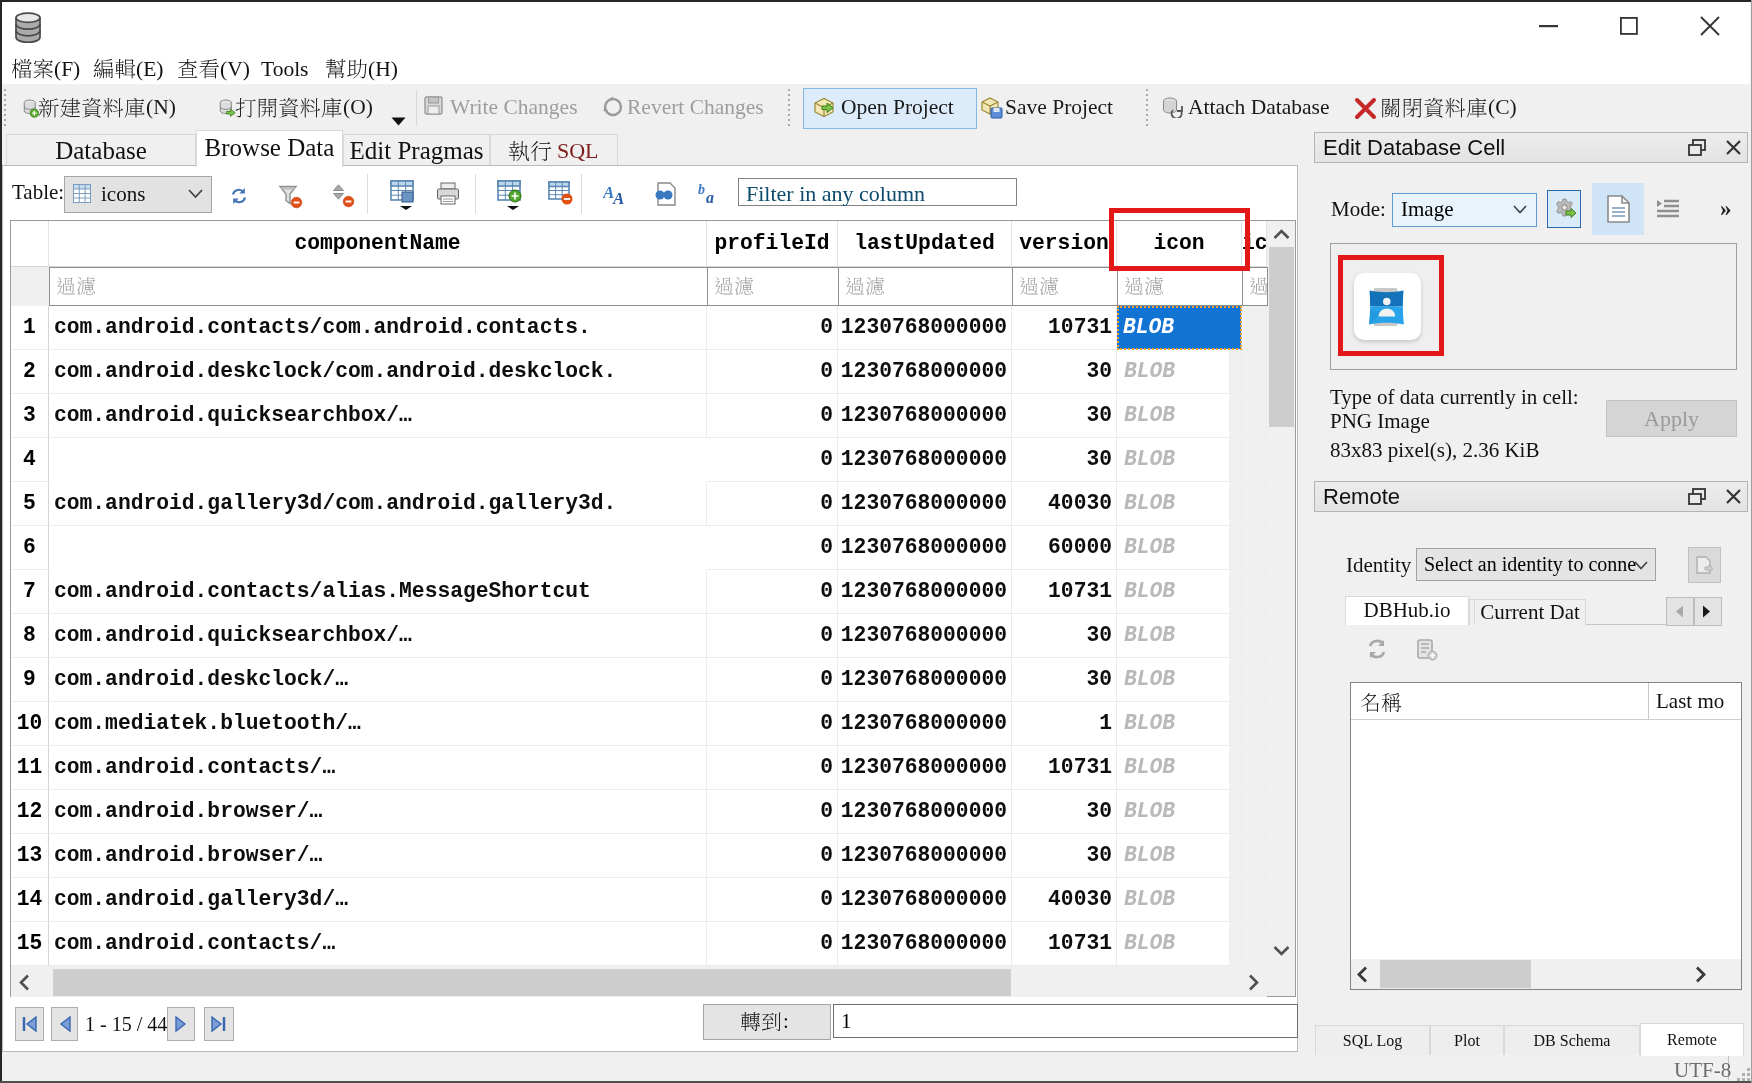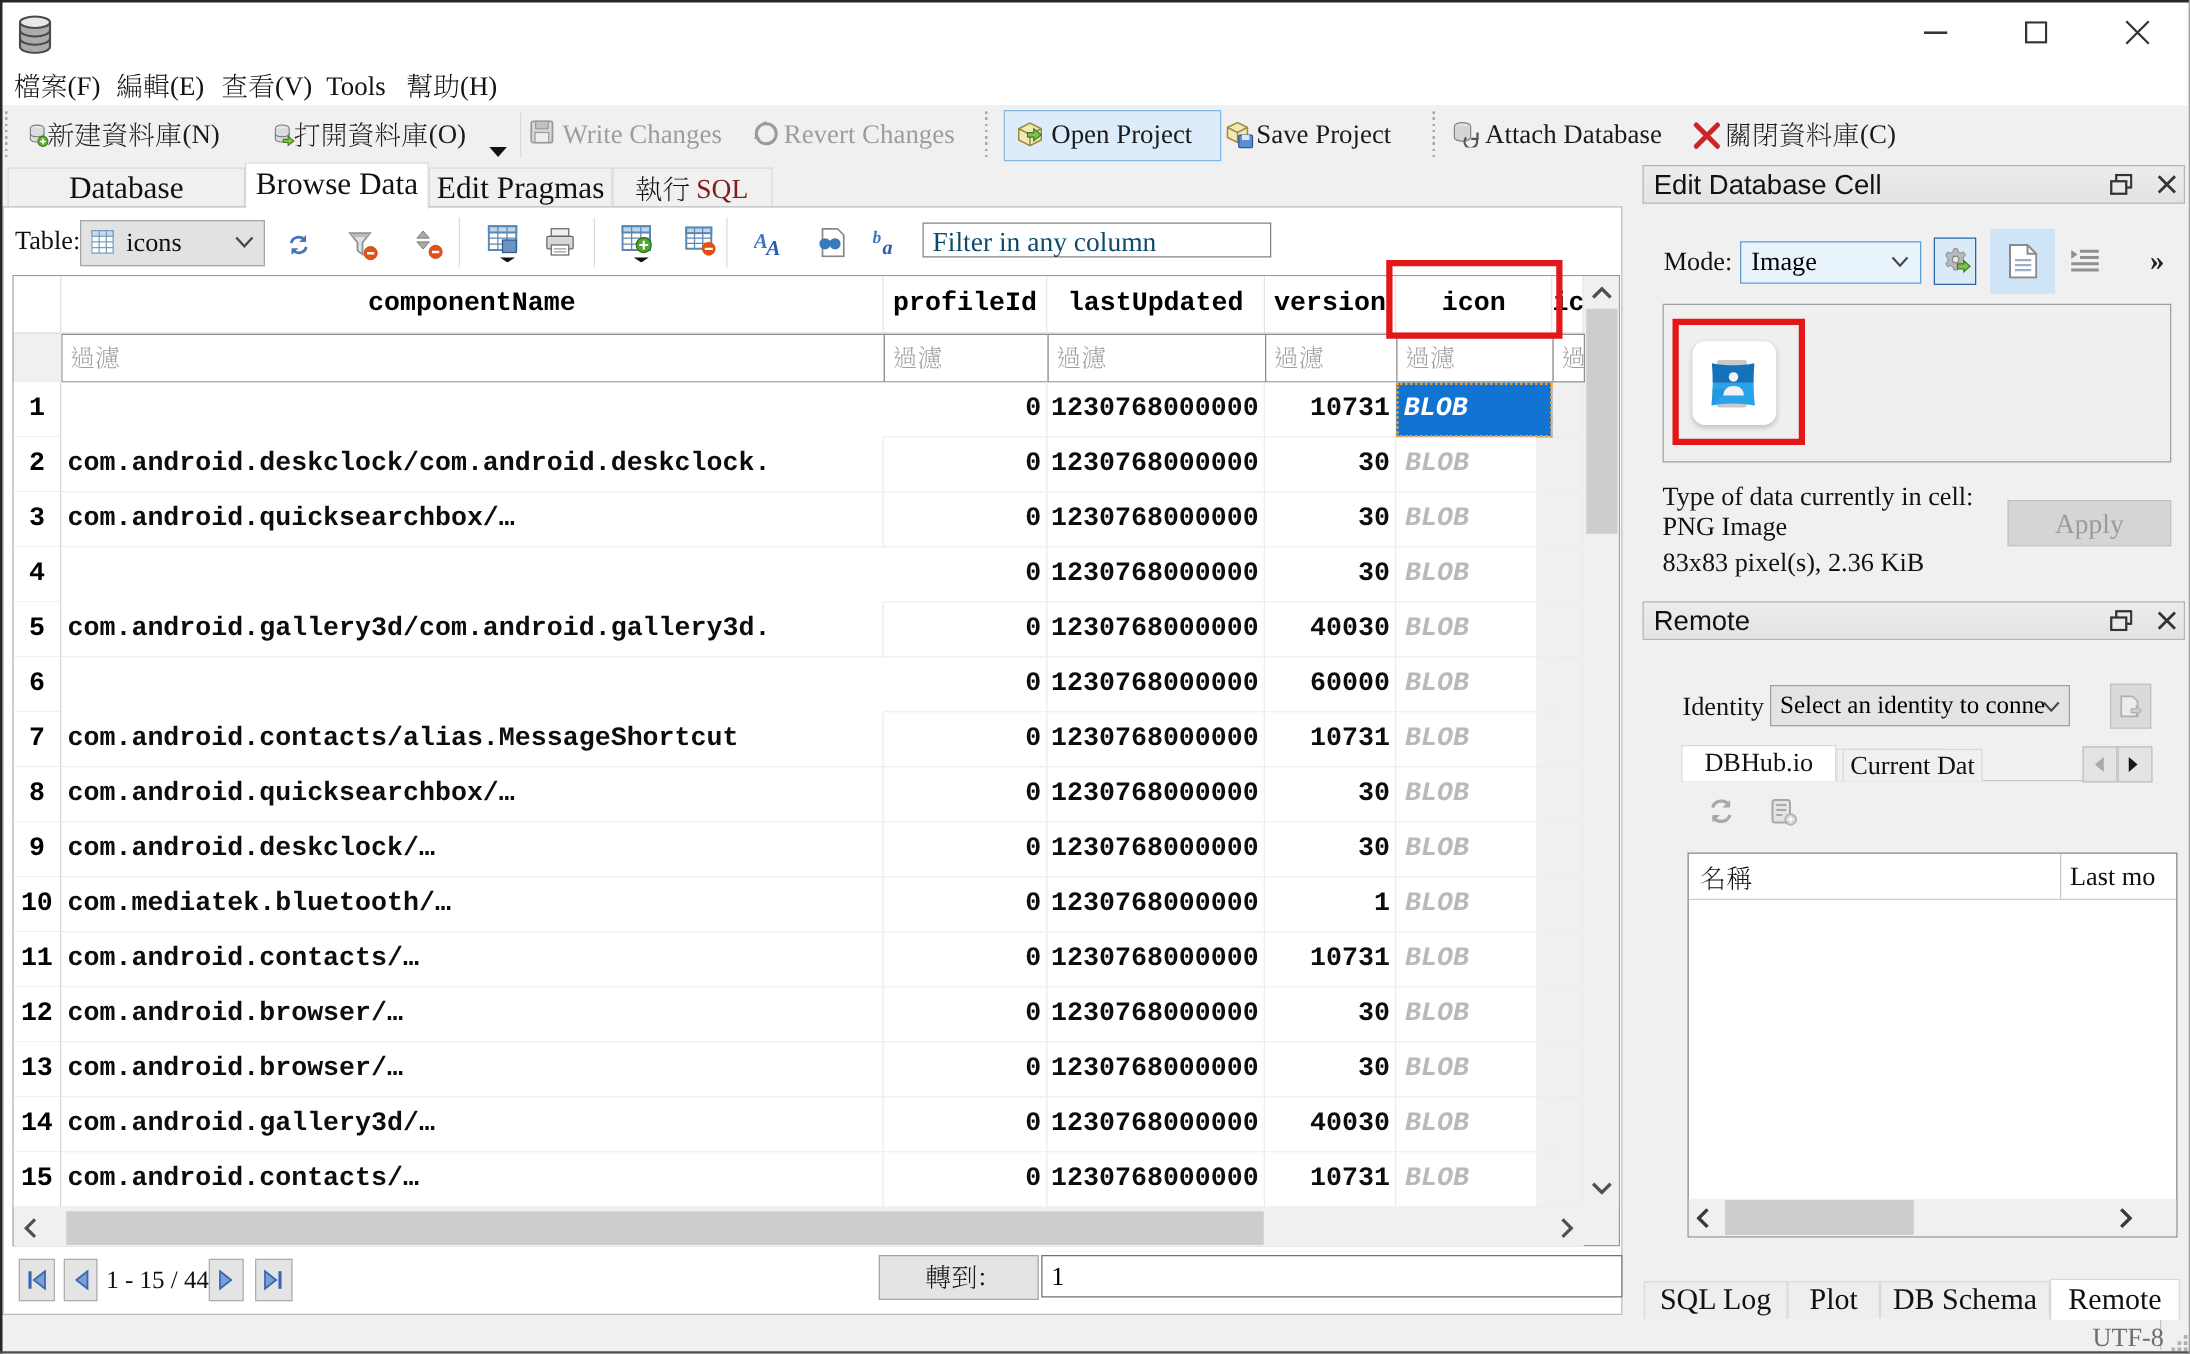--- a/index.html
+++ b/index.html
@@ -37,21 +37,21 @@
 .num { text-align:right; padding-right:4px; }
 .blob { font-style:italic; color:#b9b9b9; padding-left:7px; font-weight:700; }
 .rowhdr { position:absolute; left:0; top:0; width:38px; height:44px; background:#fff; border-right:1px solid #d5d5d5; border-bottom:1px solid #ececec; font-family:"Liberation Mono",monospace; font-weight:700; font-size:21.3px; line-height:43px; text-align:center; }
 
 .sb-track { position:absolute; background:#f0f0f0; }
 .sb-thumb { position:absolute; background:#cdcdcd; }
 
 .docktitle { position:absolute; background:linear-gradient(#ececec,#e3e3e3); border:1px solid #b4b4b4; font-family:"Liberation Sans",sans-serif; font-size:22px; color:#111; padding-left:8px; }
 .serif21 { position:absolute; font-size:21px; color:#111; white-space:nowrap; }
 
-.btab { position:absolute; top:1025px; height:30px; background:#eeeeee; border:1px solid #d9d9d9; border-bottom:none; text-align:center; font-size:24px; color:#111; line-height:29px; }
+.btab { position:absolute; top:1025px; height:30px; background:#eeeeee; border:1px solid #d9d9d9; border-bottom:none; text-align:center; font-size:16px; color:#111; line-height:29px; }
 .btab.active { background:#fff; top:1023px; height:33px; z-index:3; }
 </style>
 </head>
 <body>
 <div id="win">
 <svg width="0" height="0" style="position:absolute">
       <defs>
 <path id="cg0" d="M363 677Q359 668 344.5 663.5Q330 659 306 669L333 676Q311 645 275.5 605.5Q240 566 198.5 527.0Q157 488 117 459L116 471H148Q145 444 136.0 428.5Q127 413 117 408L81 482Q81 482 90.5 483.5Q100 485 104 487Q130 506 157.0 535.5Q184 565 209.5 598.0Q235 631 256.0 662.0Q277 693 290 716ZM103 472Q141 474 207.5 479.0Q274 484 359.0 492.0Q444 500 536 508L538 490Q462 478 350.5 460.0Q239 442 114 426ZM940 803Q938 793 929.5 786.0Q921 779 903 777V5Q903 -16 898.0 -32.5Q893 -49 875.5 -60.0Q858 -71 820 -75Q818 -64 813.5 -55.0Q809 -46 799 -39Q789 -33 769.0 -28.0Q749 -23 719 -20V-4Q719 -4 734.0 -5.0Q749 -6 770.0 -8.0Q791 -10 809.5 -11.0Q828 -12 835 -12Q849 -12 854.0 -7.0Q859 -2 859 11V813ZM756 724Q754 714 746.0 707.0Q738 700 719 698V153Q719 149 714.0 144.5Q709 140 701.0 137.0Q693 134 684 134H675V734ZM44 10Q81 15 140.5 25.5Q200 36 275.5 51.0Q351 66 437.5 83.5Q524 101 615 119L619 101Q525 74 397.5 40.0Q270 6 100 -35Q94 -53 78 -58ZM406 639Q461 611 496.0 581.5Q531 552 549.5 524.5Q568 497 573.5 474.5Q579 452 575.0 437.5Q571 423 560.5 419.5Q550 416 536 426Q530 460 507.0 498.0Q484 536 453.5 571.0Q423 606 394 630ZM377 421Q375 410 366.5 403.0Q358 396 339 394V47L295 37V430ZM505 340Q505 340 512.5 334.0Q520 328 532.0 318.5Q544 309 557.0 298.0Q570 287 580 276Q577 260 555 260H83L75 290H464ZM541 794Q541 794 548.5 788.0Q556 782 568.0 772.5Q580 763 593.0 752.0Q606 741 617 730Q614 714 591 714H59L51 744H500Z"></path>
 <path id="cg1" d="M445 577H894V548H454ZM628 820 708 810Q707 800 699.0 792.5Q691 785 674 782Q673 677 669.5 578.5Q666 480 651.0 388.5Q636 297 601.0 214.5Q566 132 501.5 60.0Q437 -12 333 -72L318 -54Q415 7 474.5 79.5Q534 152 566.0 235.5Q598 319 611.0 412.0Q624 505 626.0 607.0Q628 709 628 820ZM125 756V782L181 756H170V79Q170 75 159.0 68.0Q148 61 131 61H125ZM366 756H356L386 789L453 736Q449 730 437.0 724.5Q425 719 410 716V138L366 126ZM137 756H393V726H137ZM137 553H393V523H137ZM137 346H393V316H137ZM869 577H858L888 612L953 559Q948 553 938.0 549.5Q928 546 912 544Q909 432 903.0 336.5Q897 241 887.5 166.5Q878 92 865.0 43.0Q852 -6 835 -26Q817 -48 789.5 -58.5Q762 -69 732 -69Q733 -58 729.5 -48.0Q726 -38 715 -32Q703 -26 673.0 -19.5Q643 -13 614 -9L615 11Q638 9 668.0 5.5Q698 2 724.0 0.0Q750 -2 761 -2Q777 -2 785.0 0.5Q793 3 802 12Q821 30 834.0 107.0Q847 184 856.0 305.0Q865 426 869 577ZM32 76Q62 80 110.5 89.0Q159 98 222.0 111.0Q285 124 356.5 139.0Q428 154 503 170L507 153Q428 129 322.5 97.5Q217 66 81 30Q75 12 59 7Z"></path>
 <path id="cg2" d="M364 722H713V693H339ZM812 324H802L831 357L899 304Q895 299 883.0 293.5Q871 288 856 285V-51Q856 -54 849.0 -58.5Q842 -63 833.5 -66.5Q825 -70 818 -70H812ZM348 30H834V0H348ZM348 324H834V295H348ZM686 722H675L714 757L774 697Q768 692 758.5 690.0Q749 688 729 687Q632 520 461.0 385.0Q290 250 47 173L38 190Q185 245 311.0 326.0Q437 407 533.5 508.0Q630 609 686 722ZM253 604Q311 580 349.5 554.0Q388 528 409.5 504.0Q431 480 439.0 460.0Q447 440 444.5 427.0Q442 414 432.0 410.5Q422 407 408 415Q396 444 368.0 477.5Q340 511 306.5 542.0Q273 573 242 594ZM415 833 495 802Q491 795 483.5 792.0Q476 789 457 793Q416 732 355.0 668.0Q294 604 221.0 548.0Q148 492 69 453L58 468Q129 511 197.0 571.0Q265 631 322.0 699.0Q379 767 415 833ZM370 324V-55Q370 -57 365.5 -61.5Q361 -66 352.5 -69.5Q344 -73 333 -73H326V296L353 338L382 324Z"></path>
@@ -365,20 +365,21 @@
         <svg class="abs" style="left:6px;top:8px;overflow:visible" width="40" height="21">
           <g fill="#9e9e9e" transform="translate(0,17.6) scale(0.02,-0.02)">
             <use href="#cg21" x="0"></use>
             <use href="#cg13" x="1000"></use>
           </g>
         </svg>
       </div>
   <div class="abs" style="left:0;top:46px;width:38px;height:39px;background:#f0f0f0"></div>
   <div class="row" style="top:85px;left:0">
   <div class="rowhdr">1</div>
+  <div class="cell" style="left:38px;width:658px;padding-left:5px">com.android.contacts/com.android.contacts.</div>
   <div class="cell num" style="left:696px;width:131px">0</div>
   <div class="cell num" style="left:827px;width:174px">1230768000000</div>
   <div class="cell num" style="left:1001px;width:105px">10731</div>
   <div class="cell" style="left:1106px;width:125px;background:#1173d2;color:#fff;font-style:italic;padding-left:6px;outline:2px dotted #f0a030;outline-offset:-2px">BLOB</div>
   <div class="cell" style="left:1231px;width:25px"></div>
   </div>
   <div class="row" style="top:129px;left:0">
   <div class="rowhdr">2</div>
   <div class="cell" style="left:38px;width:658px;padding-left:5px">com.android.deskclock/com.android.deskclock.</div>
   <div class="cell num" style="left:696px;width:131px">0</div>

